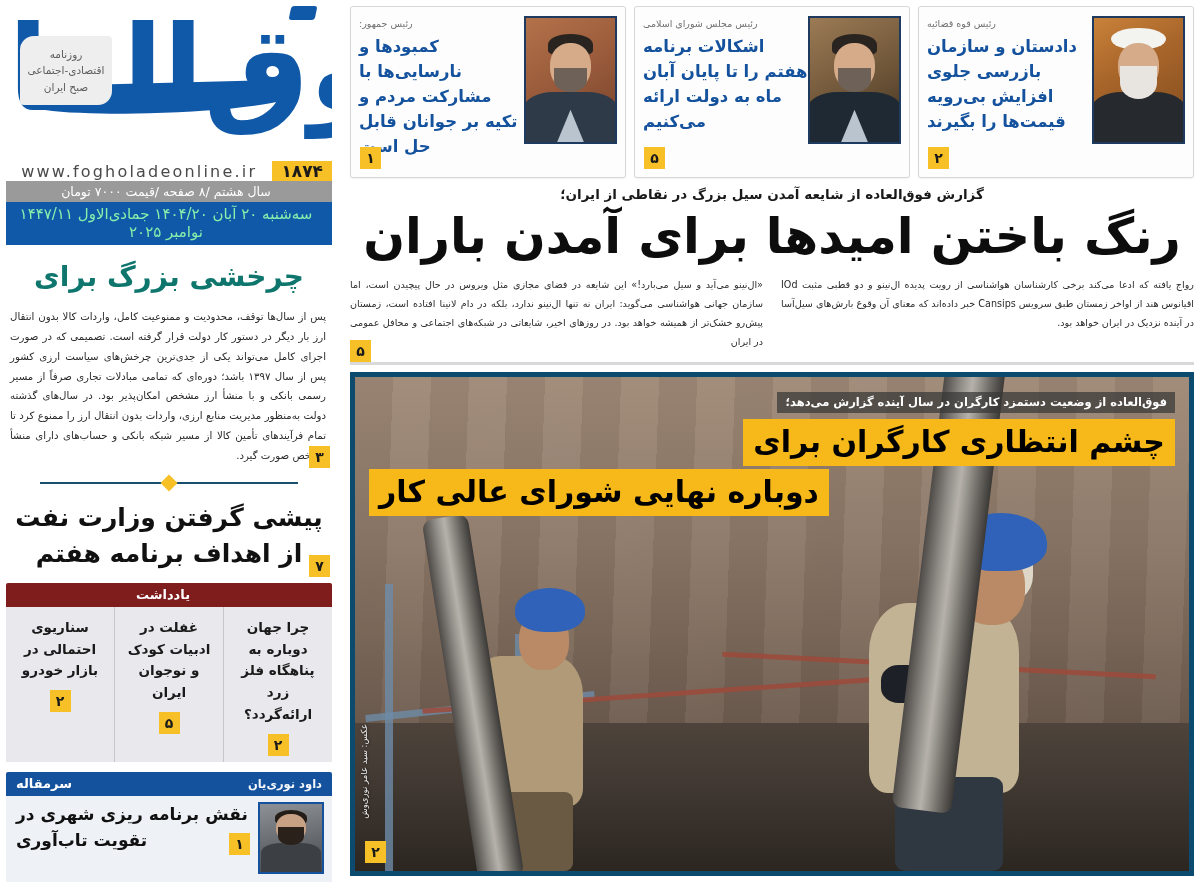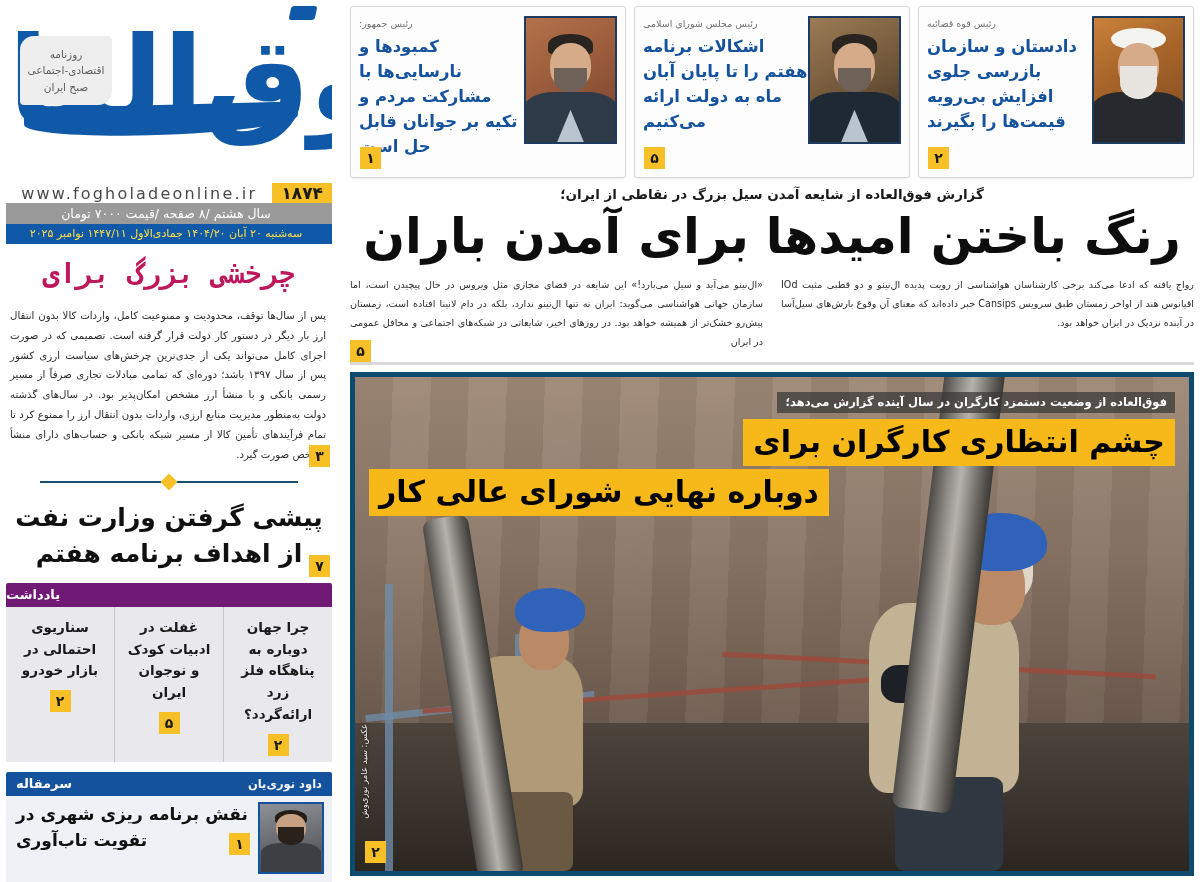--- a/index.html
+++ b/index.html
@@ -129,38 +129,37 @@
   .meta-grey {
     background: #9a9a9a;
     color: #ffffff;
     font-size: 12.5px;
     text-align: center;
     padding: 3px 6px 3px 0;
     letter-spacing: 0.2px;
   }
   .meta-blue {
     background: #1059a8;
-    color: #fde047;
-    font-size: 11px;
+    color: #86efac;
+    font-size: 15px;
     text-align: center;
     padding: 3px 6px 4px 0;
     letter-spacing: 0.2px;
   }
 
   
   .rail-art { padding: 12px 4px 0 4px; position: relative; }
 
   .rail-head {
     font-size: 28px;
     font-weight: bold;
-    color: #be185d;
+    color: #0f766e;
     line-height: 1.42;
     text-align: center;
     letter-spacing: -0.3px;
-    font-family: Liberation Mono, monospace;
   }
   .rail-head-2 {
     font-size: 25px;
     font-weight: bold;
     color: #111111;
     line-height: 1.45;
     text-align: center;
     letter-spacing: -0.3px;
   }
 
@@ -203,26 +202,26 @@
     left: 50%; top: 1px;
     width: 12px; height: 12px;
     margin-left: -6px;
     background: #f6c026;
     transform: rotate(45deg);
   }
 
   
   .note-block { margin-top: 10px; }
   .sec-bar {
-    background: #701a75;
+    background: #7f1d1d;
     color: #ffffff;
     font-size: 13px;
     font-weight: bold;
     padding: 4px 12px 5px 0;
-    text-align: left;
+    text-align: center;
     border-radius: 2px 2px 0 0;
   }
   .note-grid {
     display: flex;
     flex-direction: row;
     background: #e9e9ed;
     min-height: 120px;
   }
   .note-col {
     flex: 1;

